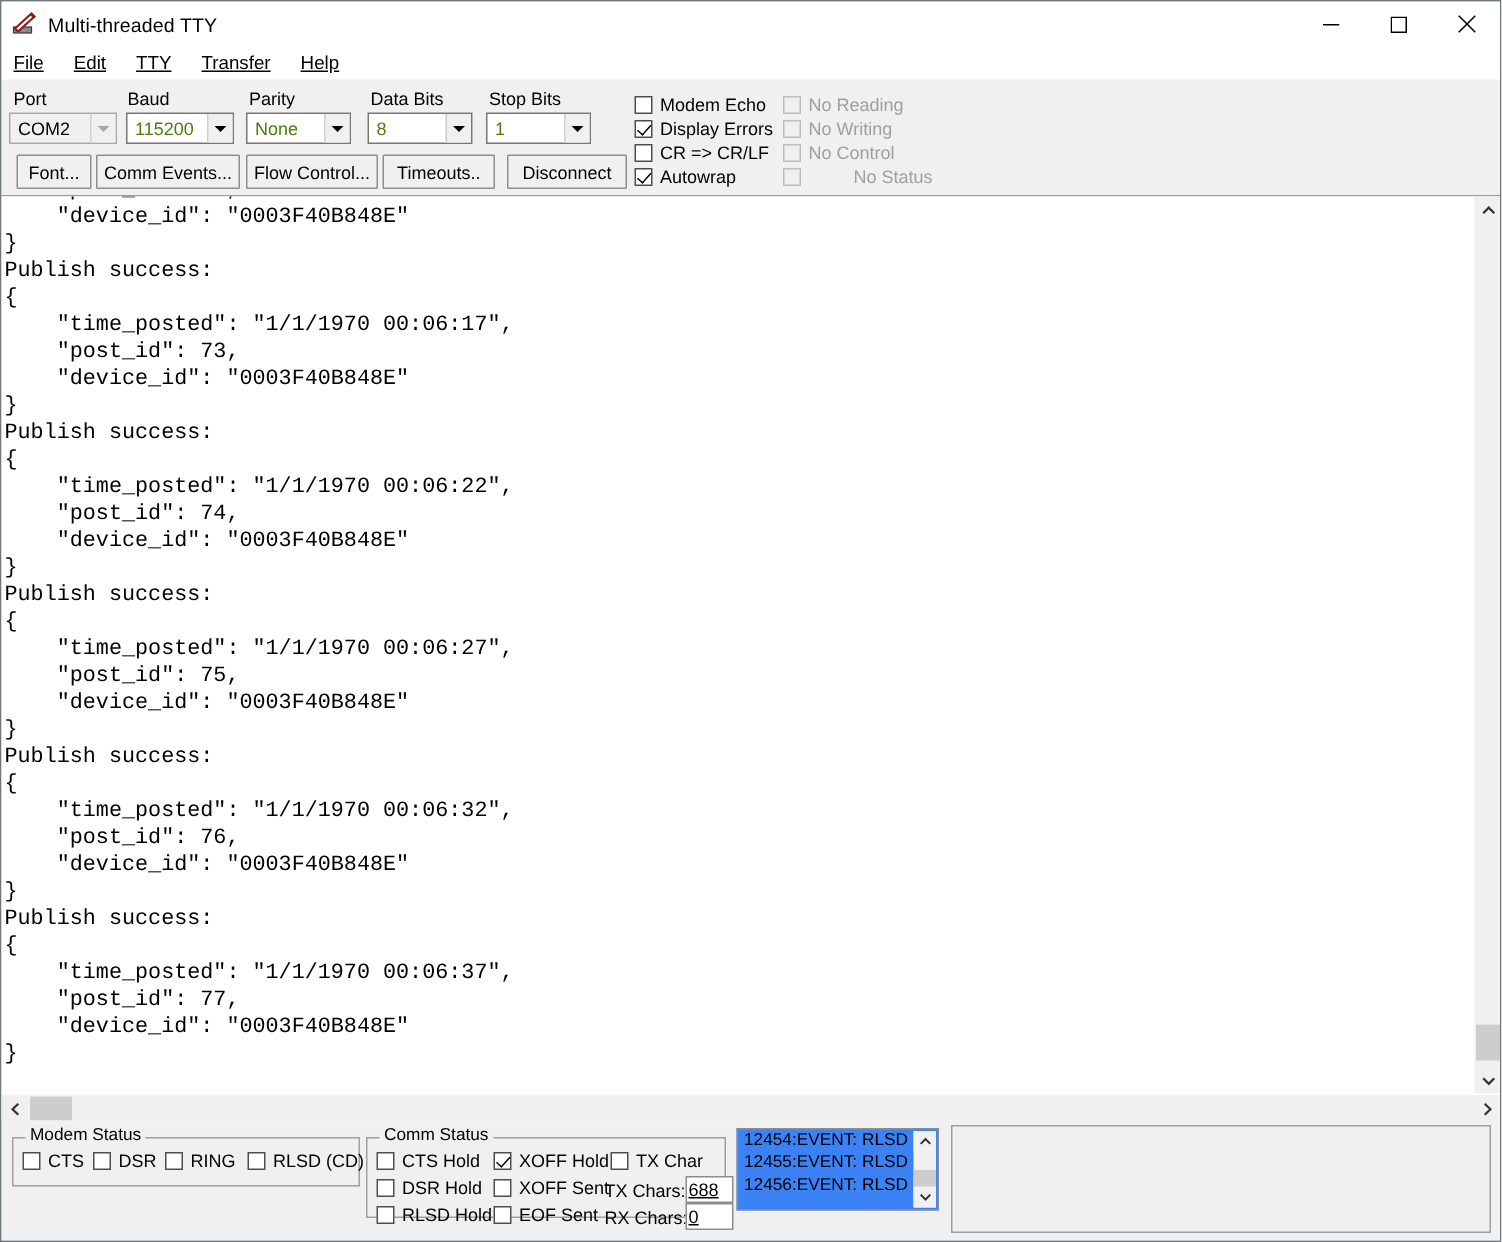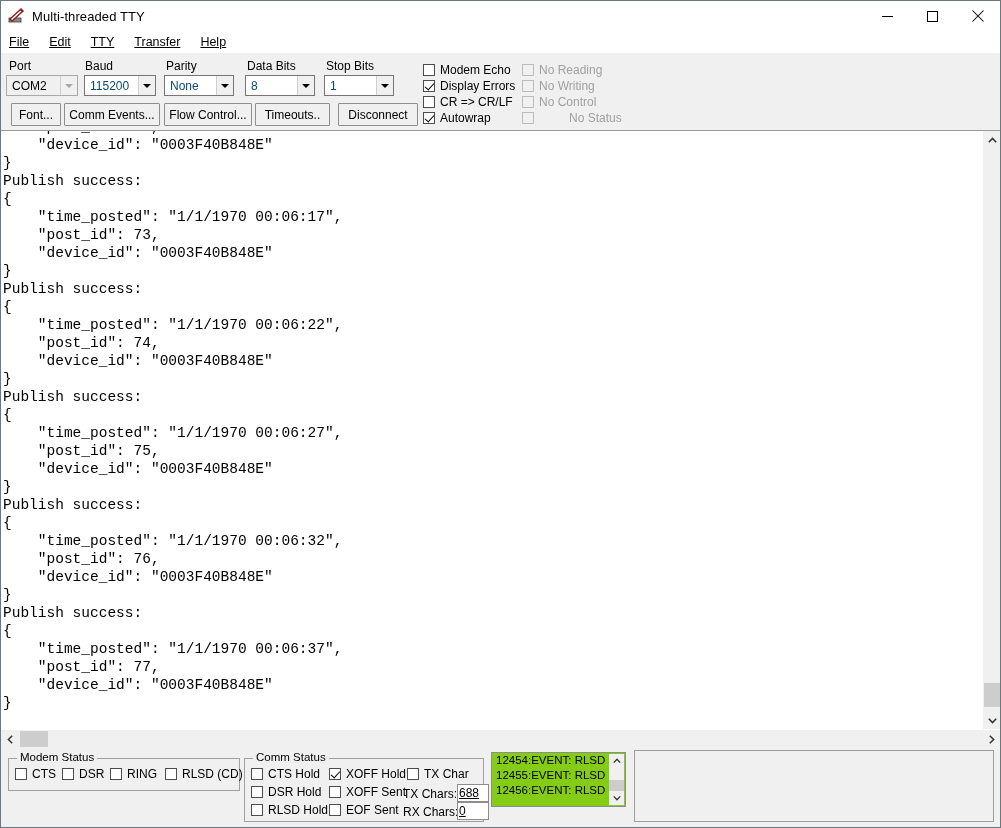--- a/index.html
+++ b/index.html
@@ -74,21 +74,21 @@
   }
   .combo {
     position: absolute;
     height: 21px;
     background: #ffffff;
     border: 1px solid #767676;
     display: flex; align-items: center;
   }
   .combo.disabled { background: #f0f0f0; border-color: #a9a9a9; }
   .combo .cval {
-    font-size: 12px; color: #0c4a6e;
+    font-size: 12px; color: #4d7c0f;
     padding-left: 5px; flex: 1;
     white-space: nowrap; overflow: hidden;
   }
   .combo.disabled .cval { color: #000000; }
   .combo .arrowbox {
     width: 17px; height: 19px;
     background: #f0f0f0;
     border-left: 1px solid #cfcfcf;
     display: flex; align-items: center; justify-content: center;
   }
@@ -219,21 +219,21 @@
     height: 18px;
     background: #ffffff;
     border: 1px solid #8d8d8d;
     font-size: 12px; color: #000;
     display: flex; align-items: center;
     padding-left: 1px;
     text-decoration: underline;
   }
   #eventlist {
     position: absolute;
-    background: #84cc16;
+    background: #3b82f6;
     border: 1px solid #8d8d8d;
     overflow: hidden;
   }
   #eventlist .ev {
     font-size: 11.5px; color: #000;
     line-height: 15px;
     padding-left: 4px;
     white-space: nowrap;
     font-family: "Liberation Sans", sans-serif;
   }
@@ -460,21 +460,21 @@
       <div class="chk" style="left:101px; top:8px;">
         <span class="box"></span>
         <span>RING</span>
       </div>
       <div class="chk" style="left:156px; top:8px;">
         <span class="box"></span>
         <span>RLSD (CD)</span>
       </div>
     </div>
 
-    <div class="group" style="left:243px; top:11px; width:240px; height:64px;">
+    <div class="group" style="left:243px; top:11px; width:240px; height:54px;">
       <div class="gtitle">Comm Status</div>
 
       <div class="chk" style="left:6px; top:8px;">
         <span class="box"></span>
         <span>CTS Hold</span>
       </div>
       <div class="chk" style="left:84px; top:8px;">
         <span class="box on"></span>
         <span>XOFF Hold</span>
       </div>

